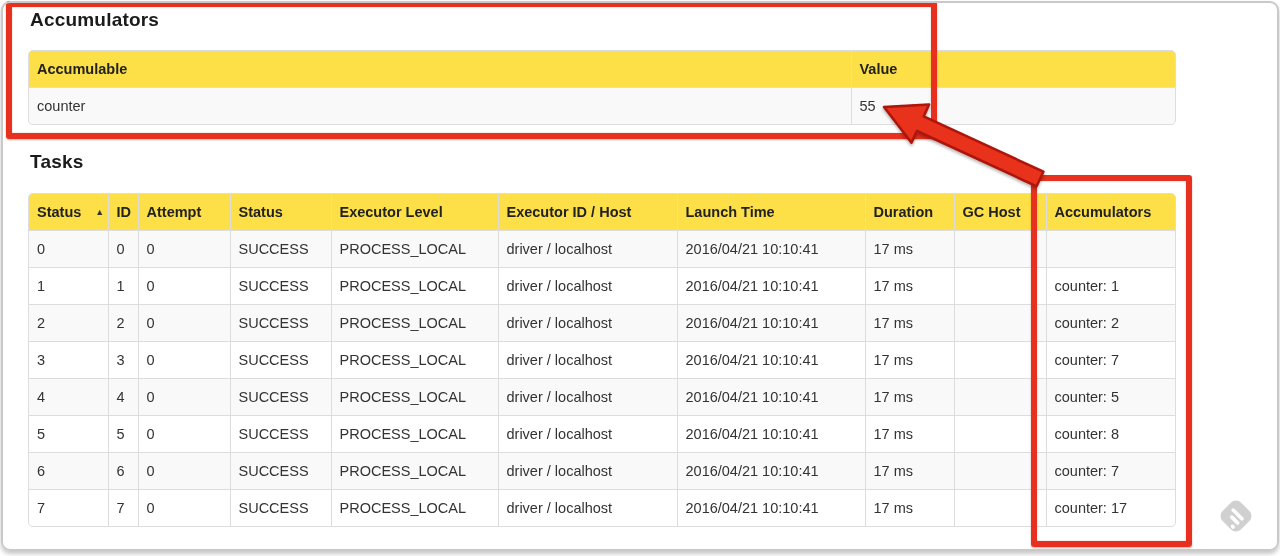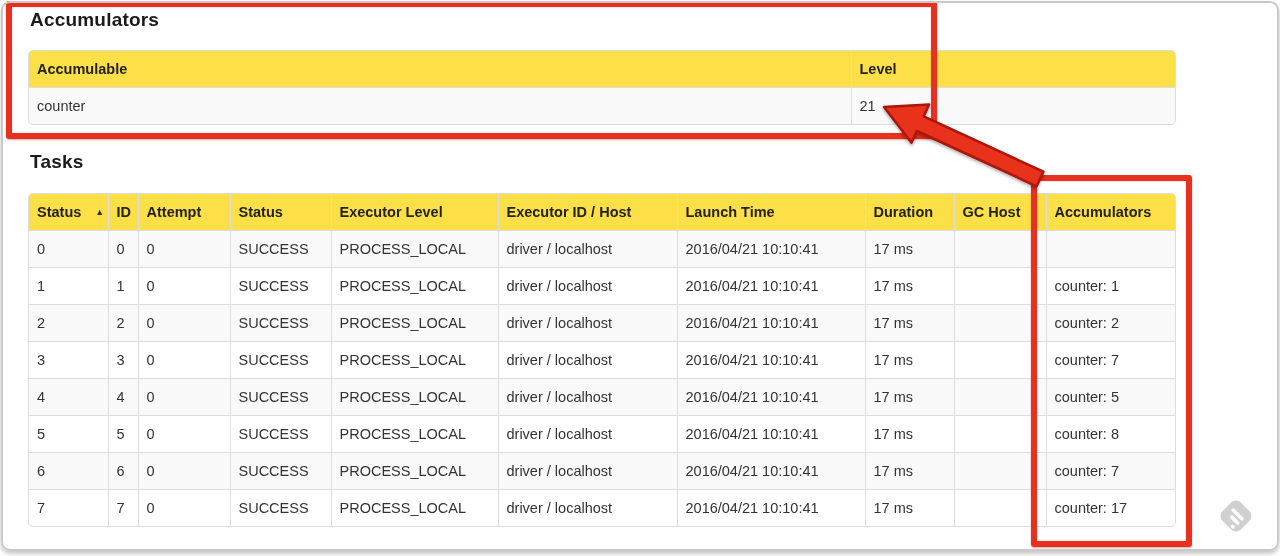--- a/index.html
+++ b/index.html
@@ -108,27 +108,27 @@
 
 <div id="acc-table-wrap" class="tblwrap">
   <table>
     <colgroup>
         <col style="width:822px">
         <col style="width:402px">
       </colgroup>
     <thead>
       <tr>
         <th>Accumulable</th>
-        <th>Level</th>
+        <th>Value</th>
       </tr>
     </thead>
     <tbody>
       <tr>
         <td>counter</td>
-        <td>21</td>
+        <td>55</td>
       </tr>
     </tbody>
   </table>
 </div>
 
 <div id="tasks-title" class="section-title">Tasks</div>
 
 <div id="tasks-table-wrap" class="tblwrap">
   <table>
     <colgroup>

